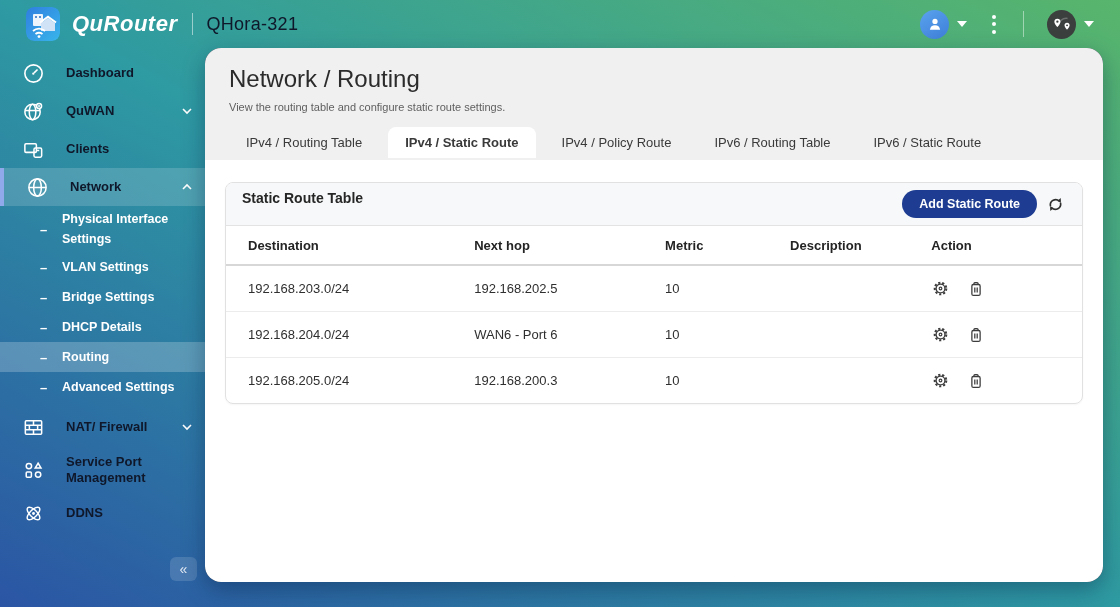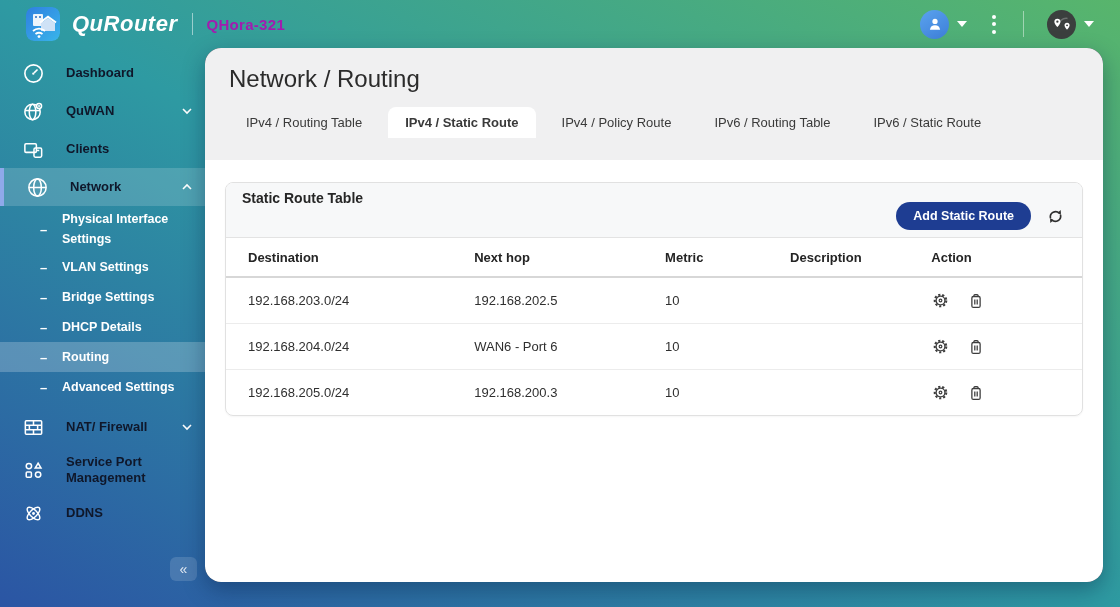--- a/index.html
+++ b/index.html
@@ -10,21 +10,21 @@
     position:relative; color:#2f2f2f;
   }
 
   
   .topbar { position:absolute; top:0; left:16px; right:0; height:48px;
     display:flex; align-items:center; padding:0 26px 0 10px; }
   .logo-box { width:34px; height:34px; border-radius:8px; flex:0 0 auto; }
   .brand { color:#fff; font-size:22px; font-weight:bold; font-style:italic;
     letter-spacing:.5px; margin-left:12px; }
   .topbar-divider { width:1px; height:22px; background:rgba(255,255,255,.5); margin:0 13px 0 15px; }
-  .device { color:#a21caf; font-size:15px; font-weight:bold; letter-spacing:.3px; }
+  .device { color:#0f172a; font-size:18px; font-weight:normal; letter-spacing:.3px; }
   .topbar-right { margin-left:auto; display:flex; align-items:center; gap:9px; }
   .avatar { width:29px; height:29px; border-radius:50%;
     background:linear-gradient(145deg,#5aa2ee,#3d7fd8); display:flex;
     align-items:center; justify-content:center; border:none; cursor:pointer; }
   .caret { width:0; height:0; border-left:5px solid transparent;
     border-right:5px solid transparent; border-top:6px solid #fff; }
   .icon-btn { background:none; border:none; cursor:pointer; display:flex;
     align-items:center; gap:8px; padding:0; }
   .kebab { display:flex; flex-direction:column; gap:3.5px; margin:0 14px 0 16px; }
   .kebab i { width:4px; height:4px; border-radius:50%; background:#fff; display:block; }
@@ -63,21 +63,21 @@
     color:#3a3a3a; cursor:pointer; white-space:nowrap; margin-right:9px; }
   .tab.active { background:#fff; border-radius:8px 8px 0 0; font-weight:700; }
   .panel-body { flex:1; background:#fff; padding:22px 20px; }
 
   
   .card { border:1px solid #e1e1e1; border-radius:8px; overflow:hidden;
     box-shadow:0 1px 2px rgba(0,0,0,.04); }
   .card-head { display:flex; align-items:flex-start; background:#f7f8f9;
     border-bottom:1px solid #e3e3e3; padding:7px 16px; }
   .card-title { font-size:14px; font-weight:700; color:#262626; }
-  .card-actions { margin-left:auto; display:flex; align-items:center; gap:14px;margin-top:12px; }
+  .card-actions { margin-left:auto; display:flex; align-items:center; gap:8px; }
   .add-btn { background:#1e3d92; color:#fff; border:none; border-radius:15px;
     padding:7px 17px; font-size:12.5px; font-weight:600; cursor:pointer;
     font-family:"Liberation Sans", sans-serif; }
   .refresh-btn { background:none; border:none; cursor:pointer; display:flex; padding:0; }
 
   table { width:100%; border-collapse:collapse; font-size:13px; }
   th { text-align:left; font-weight:700; color:#242424; padding:12px 8px 11px 0;
     border-bottom:2px solid #d7d7d7; }
   td { padding:13px 8px 13px 0; border-bottom:1px solid #ececec; color:#2f2f2f; }
   tr:last-child td { border-bottom:none; }
@@ -265,20 +265,21 @@
     </span>
     <span class="nlabel">DDNS</span>
   </div>
 
   <button class="collapse-btn">«</button>
 </nav>
 
 <main class="panel">
   <div class="panel-head">
     <h1 class="page-title">Network / Routing</h1>
+    <p class="page-subtitle">View the routing table and configure static route settings.</p>
     <div class="tabs">
       <span class="tab">IPv4 / Routing Table</span>
       <span class="tab active">IPv4 / Static Route</span>
       <span class="tab">IPv4 / Policy Route</span>
       <span class="tab">IPv6 / Routing Table</span>
       <span class="tab">IPv6 / Static Route</span>
     </div>
   </div>
 
   <div class="panel-body">

